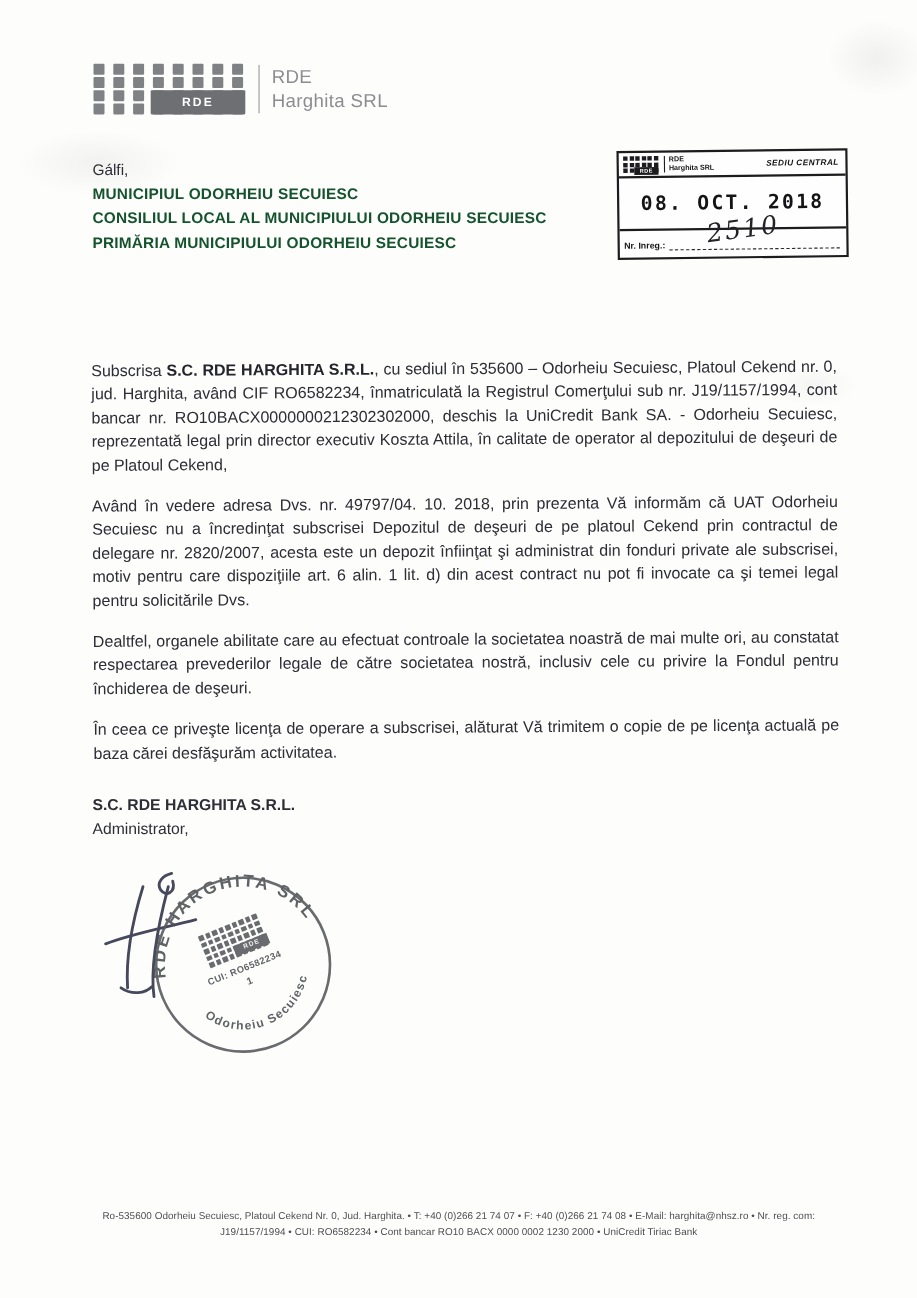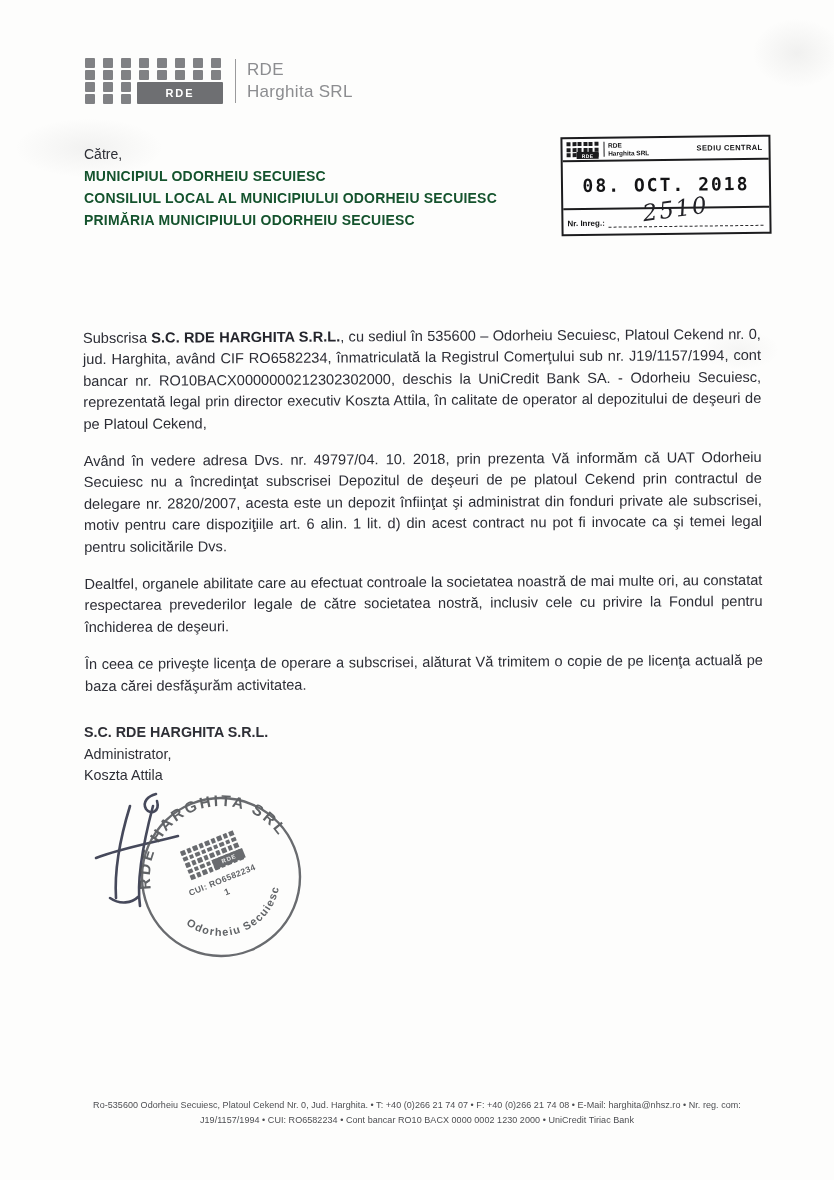--- a/index.html
+++ b/index.html
@@ -35,21 +35,21 @@
     position:absolute;left:561px;top:136px;width:206px;
     border:2px solid #1c1c1e;background:rgba(255,255,255,.6);
     transform:rotate(-.7deg);color:#141416;
   }
   .reg-head{display:flex;align-items:center;gap:5px;padding:3px 4px;border-bottom:2px solid #1c1c1e;}
   .mini-grid{position:relative;display:grid;grid-template-columns:repeat(6,4px);grid-auto-rows:4px;gap:1.5px;flex:none;}
   .mini-grid i{background:#1c1c1e;}
   .mini-brand-box{position:absolute;left:10px;top:10px;width:22px;height:7px;background:#1c1c1e;color:#fff;
     font-size:5px;font-weight:bold;display:flex;align-items:center;justify-content:center;letter-spacing:.5px;}
   .reg-head-names{border-left:1px solid #1c1c1e;padding-left:4px;font-size:6.5px;line-height:7.5px;font-weight:bold;}
-  .reg-office{margin-left:auto;font-size:7.5px;font-weight:bold;letter-spacing:.4px;padding-right:2px;}
+  .reg-office{margin-left:auto;font-size:7.5px;font-weight:bold;letter-spacing:.4px;padding-right:2px;font-style:italic;}
   .reg-date{
     height:46px;display:flex;align-items:center;justify-content:center;
     font-family:"DejaVu Sans Mono",monospace;font-weight:bold;font-size:18px;letter-spacing:2px;
   }
   .reg-foot{display:flex;align-items:flex-end;gap:4px;border-top:2px solid #1c1c1e;padding:8px 6px 6px 4px;height:26px;box-sizing:border-box;}
   .reg-label{font-size:8px;font-weight:bold;white-space:nowrap;}
   .reg-line{flex:1;border-bottom:1.5px dashed #2a2a2c;position:relative;height:14px;}
   .reg-number{
     position:absolute;left:34px;top:-16px;
     font-family:"DejaVu Serif",serif;font-style:italic;font-size:23px;color:#222227;
@@ -140,21 +140,21 @@
         <i></i>
       </div>
     <div class="logo-divider"></div>
     <div class="logo-text">
       <div>RDE</div>
       <div>Harghita SRL</div>
     </div>
   </div>
 
   <div class="recipient">
-    <div>Către,</div>
+    <div>Gálfi,</div>
     <div class="bold">MUNICIPIUL ODORHEIU SECUIESC</div>
     <div class="bold">CONSILIUL LOCAL AL MUNICIPIULUI ODORHEIU SECUIESC</div>
     <div class="bold">PRIMĂRIA MUNICIPIULUI ODORHEIU SECUIESC</div>
   </div>
 
   <div class="reg-stamp">
     <div class="reg-head">
       <div class="mini-grid">
         <div class="mini-brand-box">RDE</div>
       <i></i>
@@ -195,21 +195,20 @@
   <div class="letter-body">
     <p><span>Subscrisa </span><span class="bold">S.C. RDE HARGHITA S.R.L.</span><span>, cu sediul în 535600 – Odorheiu Secuiesc, Platoul Cekend nr. 0, jud. Harghita, având CIF RO6582234, înmatriculată la Registrul Comerţului sub nr. J19/1157/1994, cont bancar nr.  RO10BACX0000000212302302000, deschis la UniCredit Bank SA. - Odorheiu Secuiesc, reprezentată legal prin director executiv Koszta Attila, în calitate de operator al depozitului de deşeuri de pe Platoul Cekend,</span></p>
     <p>Având în vedere adresa Dvs. nr. 49797/04. 10. 2018, prin prezenta Vă informăm că UAT Odorheiu Secuiesc nu a încredinţat subscrisei Depozitul de deşeuri de pe platoul Cekend prin contractul de delegare nr. 2820/2007, acesta este un depozit înfiinţat şi administrat din fonduri private ale subscrisei, motiv pentru care dispoziţiile art. 6 alin. 1 lit. d) din acest contract  nu pot fi invocate ca şi temei legal pentru  solicitările Dvs.</p>
     <p>Dealtfel, organele abilitate care au efectuat controale la societatea noastră de mai multe ori, au constatat respectarea prevederilor legale de către societatea nostră, inclusiv cele cu privire la Fondul pentru închiderea de deşeuri.</p>
     <p>În ceea ce priveşte licenţa de operare a subscrisei, alăturat Vă trimitem o copie de pe licenţa actuală pe baza cărei desfăşurăm activitatea.</p>
   </div>
 
   <div class="sign-block">
     <div class="bold">S.C. RDE HARGHITA S.R.L.</div>
     <div>Administrator,</div>
-    <div>Koszta Attila</div>
   </div>
 
   <svg class="scribble" width="100" height="130" viewBox="0 0 100 130">
     <g fill="none" stroke="#33364a" stroke-width="2.6" stroke-linecap="round" opacity=".9">
       <path d="M40,20 C32,46 24,80 26,112"></path>
       <path d="M66,8 C58,10 52,16 56,23 C61,30 70,25 67,15"></path>
       <path d="M63,20 C54,54 46,92 50,120"></path>
       <path d="M6,72 C32,62 62,57 88,50"></path>
       <path d="M20,112 C30,119 42,117 48,111"></path>
     </g>

